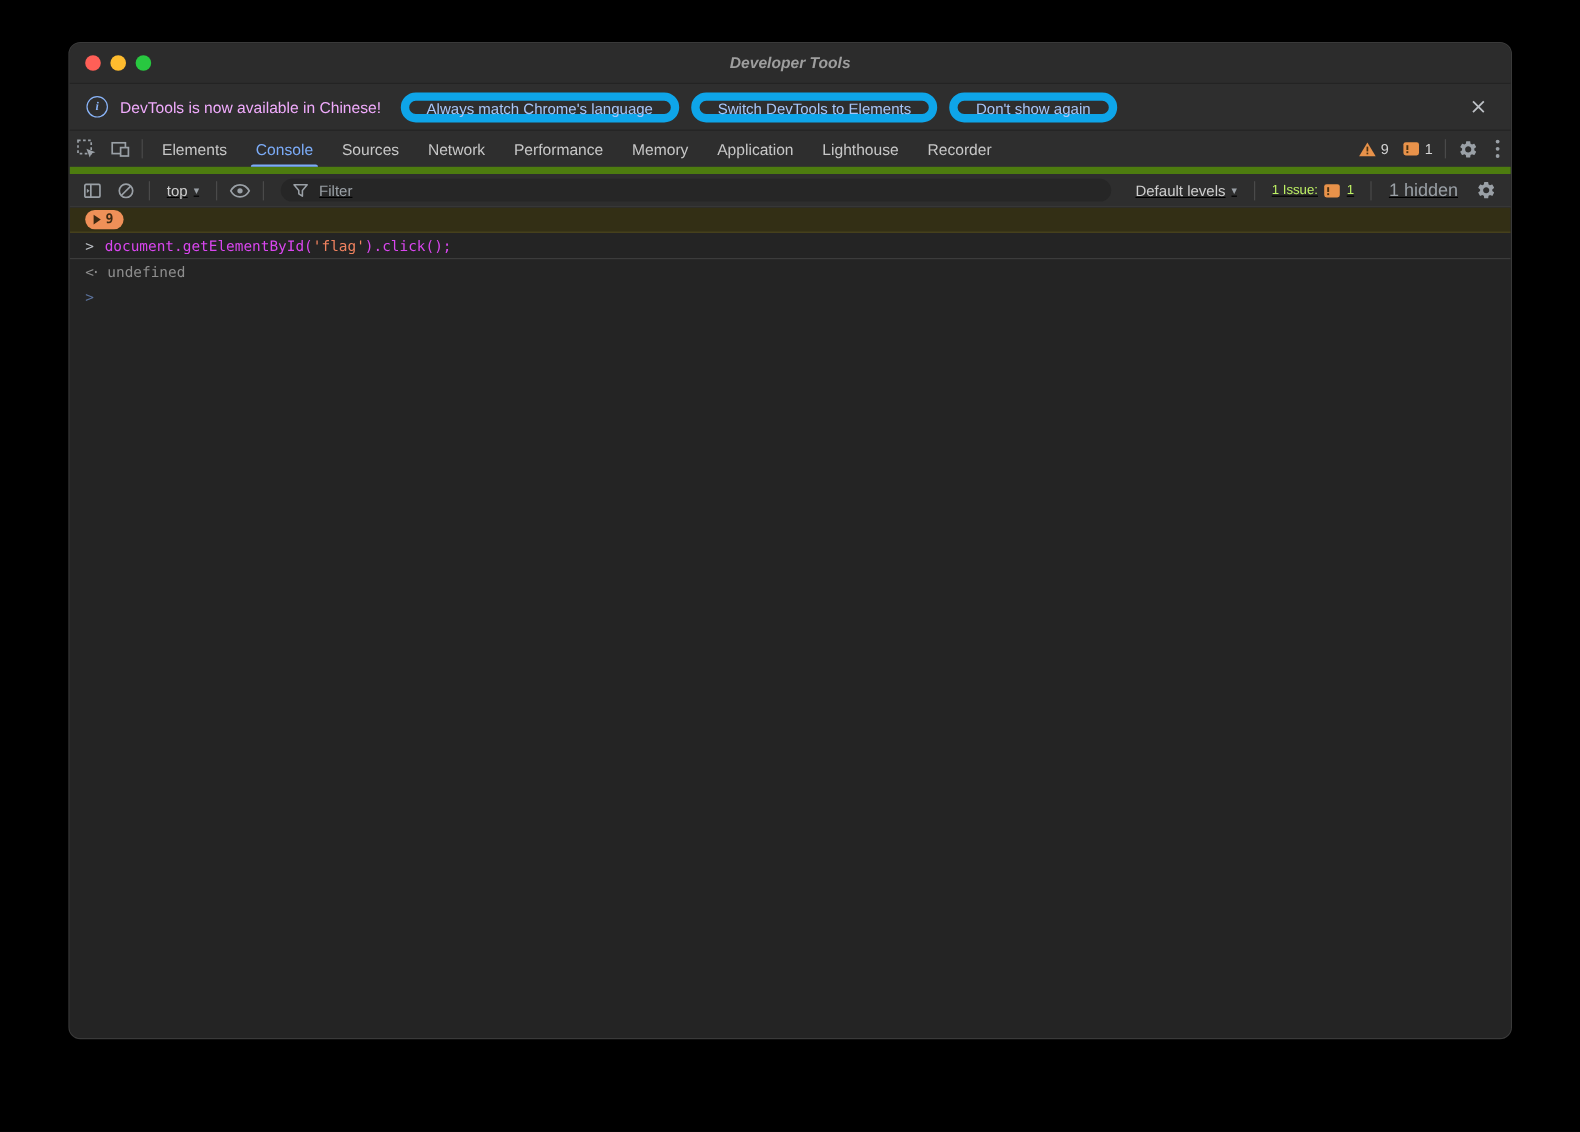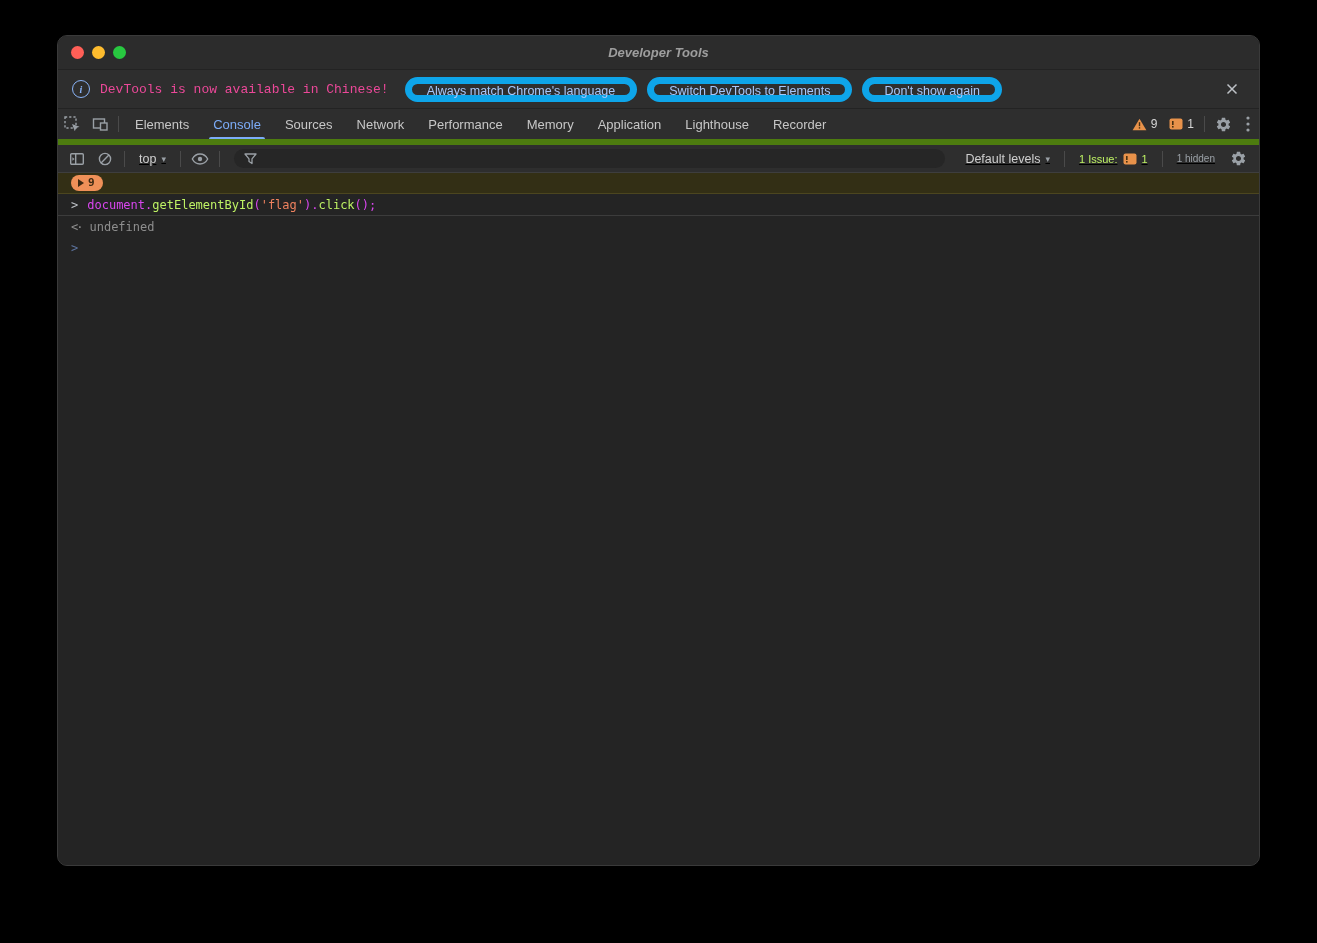--- a/index.html
+++ b/index.html
@@ -12,21 +12,21 @@
     border-bottom:1px solid #232323;flex:none;font-style:italic;}
   .lights{display:flex;gap:8px;margin-left:13px;}
   .light{width:13px;height:13px;border-radius:50%;}
   .light.red{background:#ff5f57;}.light.yellow{background:#febc2e;}.light.green{background:#28c840;}
   .win-title{position:absolute;left:0;right:0;text-align:center;font-size:13px;font-weight:bold;color:#9e9e9e;pointer-events:none;}
   
   .banner{height:38px;background:#2e2e2e;display:flex;align-items:center;gap:10px;padding:0 14px;
     border-bottom:1px solid #232323;flex:none;}
   .info-ic{width:16px;height:16px;border:1.4px solid #8ab4f8;border-radius:50%;color:#8ab4f8;
     font-size:10px;font-weight:bold;display:flex;align-items:center;justify-content:center;flex:none;font-family:"Liberation Serif",serif;font-style:italic;}
-  .banner-msg{color:#ec4899;font-size:13px;margin-right:6px;white-space:nowrap;font-family:Liberation Mono, monospace;}
+  .banner-msg{color:#f0abfc;font-size:13px;margin-right:6px;white-space:nowrap;}
   .pill-btn{background:transparent;border:7px solid #0ea5e9;color:#a8c7fa;font-size:12.5px;
     height:25px;padding:0 15px;border-radius:13px;font-family:inherit;cursor:pointer;white-space:nowrap;}
   .banner-spacer{flex:1;}
   .x-btn{width:18px;height:18px;margin-right:4px;cursor:pointer;color:#bdc1c6;flex:none;}
   
   .tabbar{height:30px;background:#2e2e2e;display:flex;align-items:stretch;border-bottom:6px solid #4d7c0f;flex:none;}
   .icon-btn{display:flex;align-items:center;justify-content:center;width:28px;color:#9aa0a6;cursor:pointer;flex:none;}
   .vsep{width:1px;height:16px;background:#4a4a4a;align-self:center;margin:0 4px;flex:none;}
   .tab{display:flex;align-items:center;padding:0 12px;font-size:13px;color:#c7c7c7;cursor:pointer;
     position:relative;white-space:nowrap;}
@@ -40,34 +40,34 @@
     border-bottom:1px solid #3e3e3e;flex:none;gap:2px;text-decoration:underline;}
   .tool-ic{width:26px;height:20px;display:flex;align-items:center;justify-content:center;color:#9aa0a6;cursor:pointer;flex:none;}
   .dd{display:flex;align-items:center;gap:5px;color:#cfcfcf;font-size:12.5px;padding:0 8px;cursor:pointer;white-space:nowrap;}
   .caret{font-size:9px;color:#9aa0a6;}
   .filter-pill{flex:1;height:19px;background:#262626;border-radius:10px;display:flex;align-items:center;
     gap:7px;padding:0 10px;margin:0 10px 0 8px;cursor:text;}
   .filter-pill input{background:transparent;border:none;outline:none;color:#d8d8d8;font-size:12.5px;
     font-family:inherit;width:100%;}
   .filter-pill input::placeholder{color:#9aa0a6;}
   .issues-chip{display:flex;align-items:center;gap:5px;font-size:11px;color:#bef264;padding:0 8px;cursor:pointer;white-space:nowrap;}
-  .hidden-lbl{color:#9aa0a6;font-size:10px;padding:0 8px;white-space:nowrap;}
+  .hidden-lbl{color:#9aa0a6;font-size:15px;padding:0 8px;white-space:nowrap;}
   
   .console{flex:1;background:#242424;font-family:"DejaVu Sans Mono",monospace;font-size:12px;overflow:hidden;}
   .row{display:flex;align-items:flex-start;padding:3px 8px 2px 13px;line-height:16px;}
   .warn-row{background:#332f15;border-bottom:1px solid #4c461f;align-items:center;padding-top:2px;padding-bottom:2px;}
   .warn-badge{background:#ef9058;border-radius:9px;height:16px;display:flex;align-items:center;gap:4px;
     padding:0 8px 0 7px;margin-right:10px;cursor:pointer;flex:none;}
   .warn-badge .tri{width:0;height:0;border-left:6px solid #3d2912;border-top:4px solid transparent;border-bottom:4px solid transparent;}
   .warn-badge .cnt{color:#3d2912;font-size:11px;font-weight:bold;font-family:"DejaVu Sans Mono",monospace;}
   .warn-text{color:#e2d66e;white-space:nowrap;}
   .cmd-row{border-bottom:1px solid #3c3c3c;}
   .chev{color:#bdc1c6;margin-right:9px;flex:none;}
   .tok-plain{color:#d946ef;}
-  .tok-fn{color:#bef264;}
+  .tok-fn{color:#d946ef;}
   .tok-str{color:#f0825f;}
   .ret-arrow{color:#8e8e8e;margin-right:8px;letter-spacing:-2px;flex:none;}
   .result-txt{color:#8e8e8e;}
   .prompt-chev{color:#5c739e;}
   svg{display:block;}
 </style>
 </head>
 <body>
 
 <div class="window">
@@ -174,20 +174,21 @@
       <svg width="18" height="14" viewBox="0 0 18 14">
         <path d="M9 2 C5.2 2 2.5 4.8 1.3 7 C2.5 9.2 5.2 12 9 12 C12.8 12 15.5 9.2 16.7 7 C15.5 4.8 12.8 2 9 2 Z" fill="none" stroke="currentColor" stroke-width="1.4"></path>
         <circle cx="9" cy="7" r="2.2" fill="currentColor"></circle>
       </svg>
     </div>
     <div class="vsep"></div>
     <div class="filter-pill">
       <svg width="13" height="12" viewBox="0 0 13 12" style="color:#9aa0a6;flex:none;">
         <path d="M1 1 H12 L8 5.8 V10.5 L5 8.5 V5.8 Z" fill="none" stroke="currentColor" stroke-width="1.3" stroke-linejoin="round"></path>
       </svg>
+      <input value="" placeholder="Filter" style="">
     </div>
     <div class="dd">
       <span>Default levels</span>
       <span class="caret">▾</span>
     </div>
     <div class="vsep"></div>
     <div class="issues-chip">
       <span>1 Issue:</span>
       <svg width="14" height="12" viewBox="0 0 14 12">
         <rect x="0.5" y="0.5" width="13" height="11" rx="2" fill="#e8924a"></rect>

